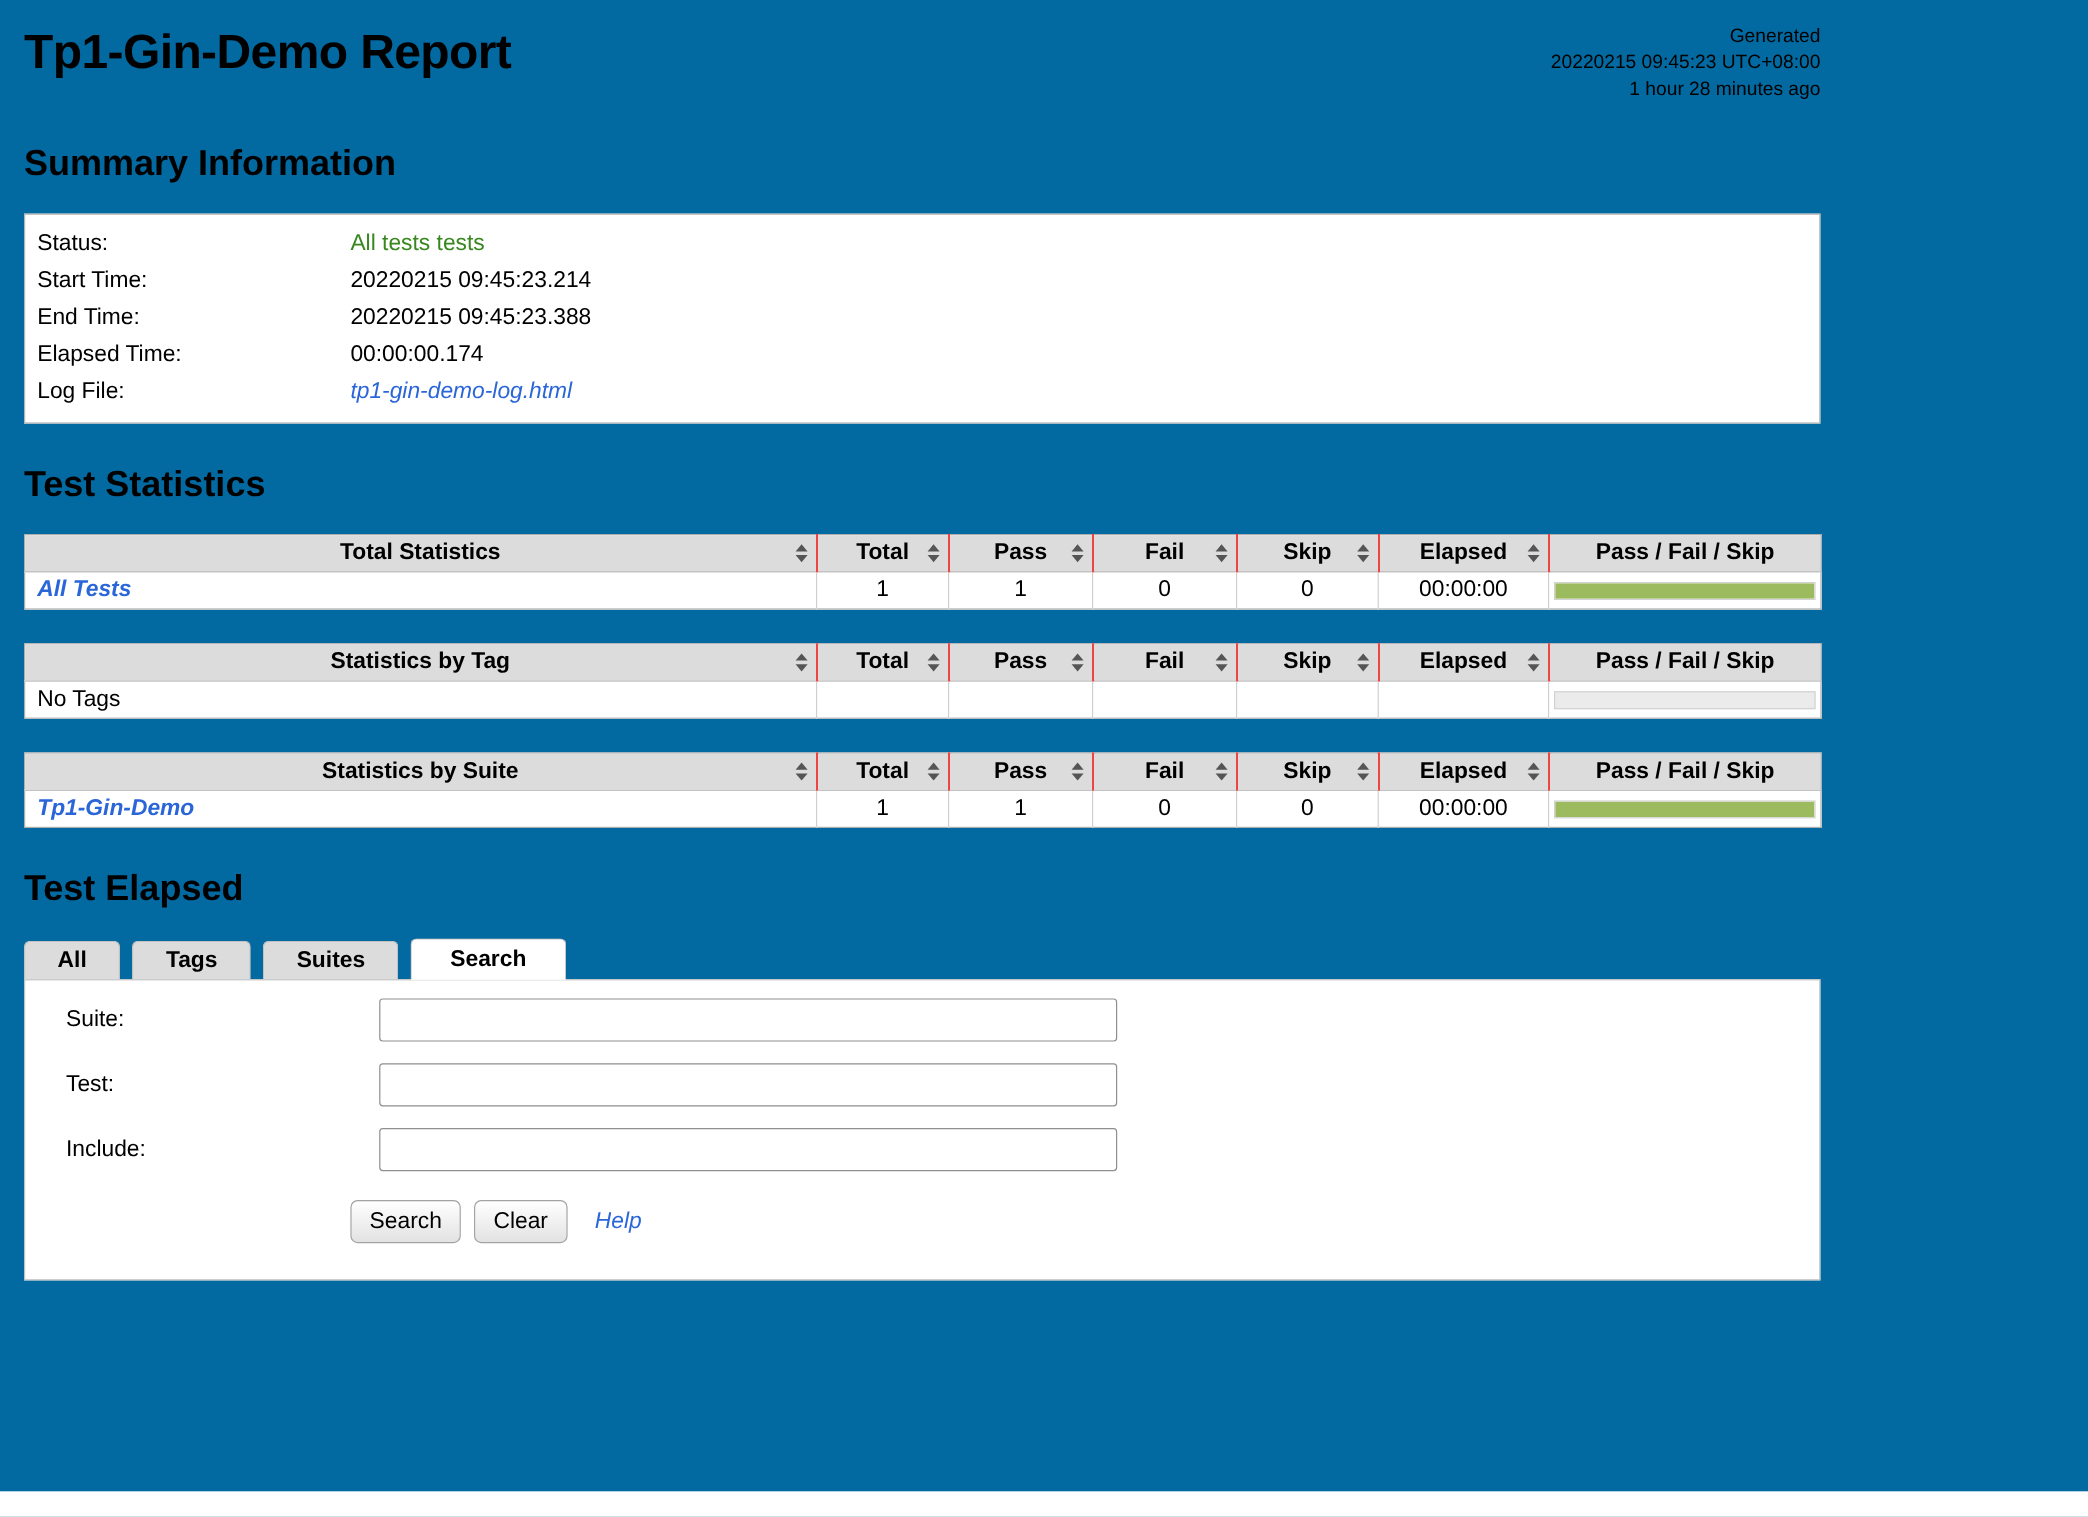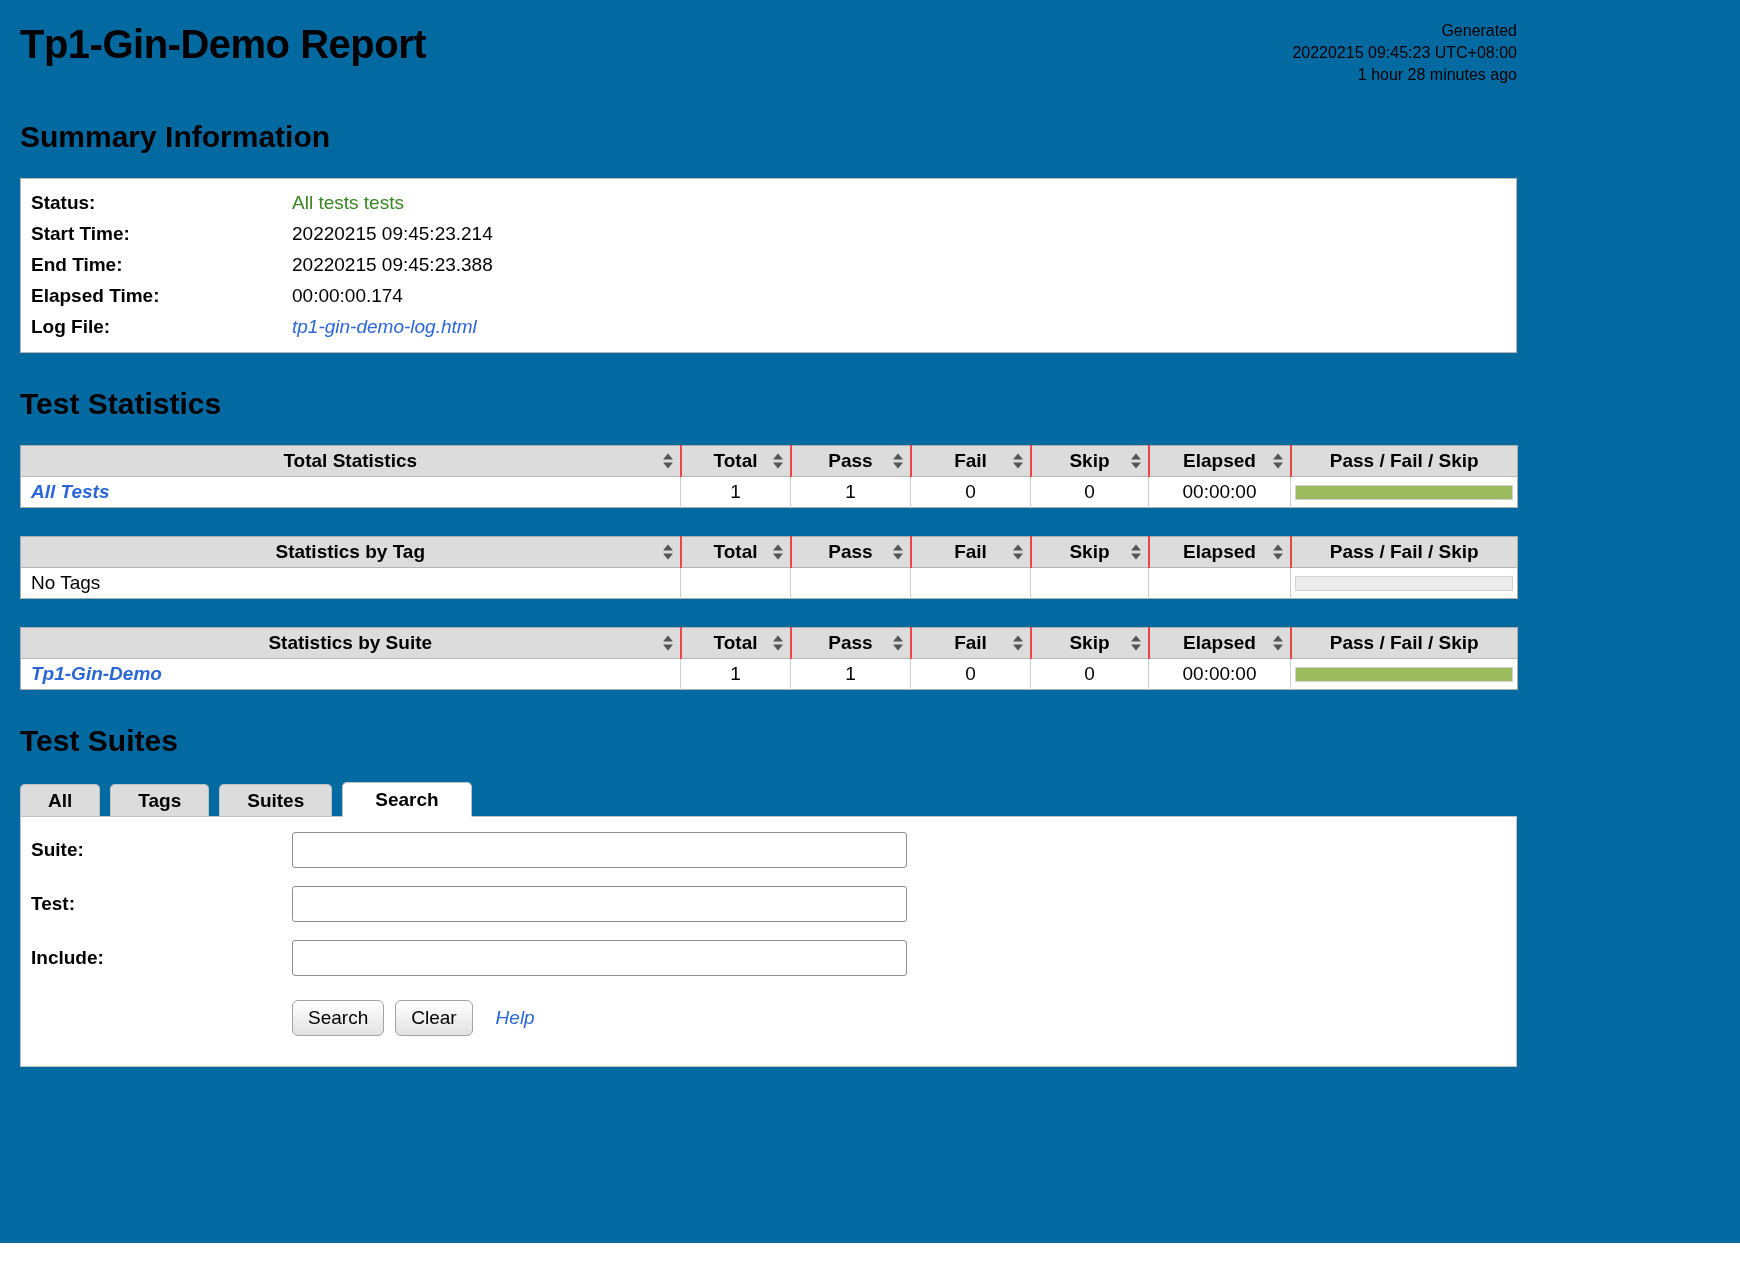--- a/index.html
+++ b/index.html
@@ -26,21 +26,21 @@
   h2 { font-size: 30px; font-weight: bold; margin: 34px 0 24px; }
 
   
   .summary-box {
     background: #fff;
     border: 1px solid #b5b5b5;
     padding: 8px 0 10px;
     width: 100%;
   }
   .summary-row { display: flex; font-size: 19px; line-height: 31px; }
-  .summary-label { width: 271px; font-weight: bold; padding-left: 10px; }
+  .summary-label { width: 271px; font-weight: normal; padding-left: 10px; }
   .summary-value {}
   .status-pass { color: #38871f; }
   a, .link { color: #2b66d9; text-decoration: none; cursor: pointer; font-style: italic; }
 
   
   table.stats {
     width: 100%;
     border-collapse: collapse;
     table-layout: fixed;
     background: #fff;
@@ -111,21 +111,21 @@
   }
 
   .details-panel {
     background: #fff;
     border: 1px solid #c2c2c2;
     padding: 15px 10px 30px;
     position: relative;
     z-index: 1;
   }
   .form-row { display: flex; align-items: center; margin-bottom: 18px; }
-  .form-label { width: 261px; font-weight: bold; font-size: 19px; }
+  .form-label { width: 261px; font-weight: normal; font-size: 19px; margin-left: 24px; }
   .form-input {
     width: 615px;
     height: 36px;
     border: 1px solid #8f8f8f;
     border-radius: 3px;
     font-size: 18px;
     font-family: "Liberation Sans", sans-serif;
     padding: 0 8px;
     background: #fff;
   }
@@ -398,21 +398,21 @@
         <td class="num">00:00:00</td>
         <td class="graph-cell">
           <div class="bar-track">
             <div class="bar-fill" style="width: 100%;"></div>
           </div>
         </td>
       </tr>
     </tbody>
       </table>
 
-    <h2>Test Suites</h2>
+    <h2>Test Elapsed</h2>
 
     <div class="tabs">
       <div class="tab">All</div>
       <div class="tab">Tags</div>
       <div class="tab">Suites</div>
       <div class="tab active">Search</div>
     </div>
 
     <div class="details-panel">
       <div class="form-row">

